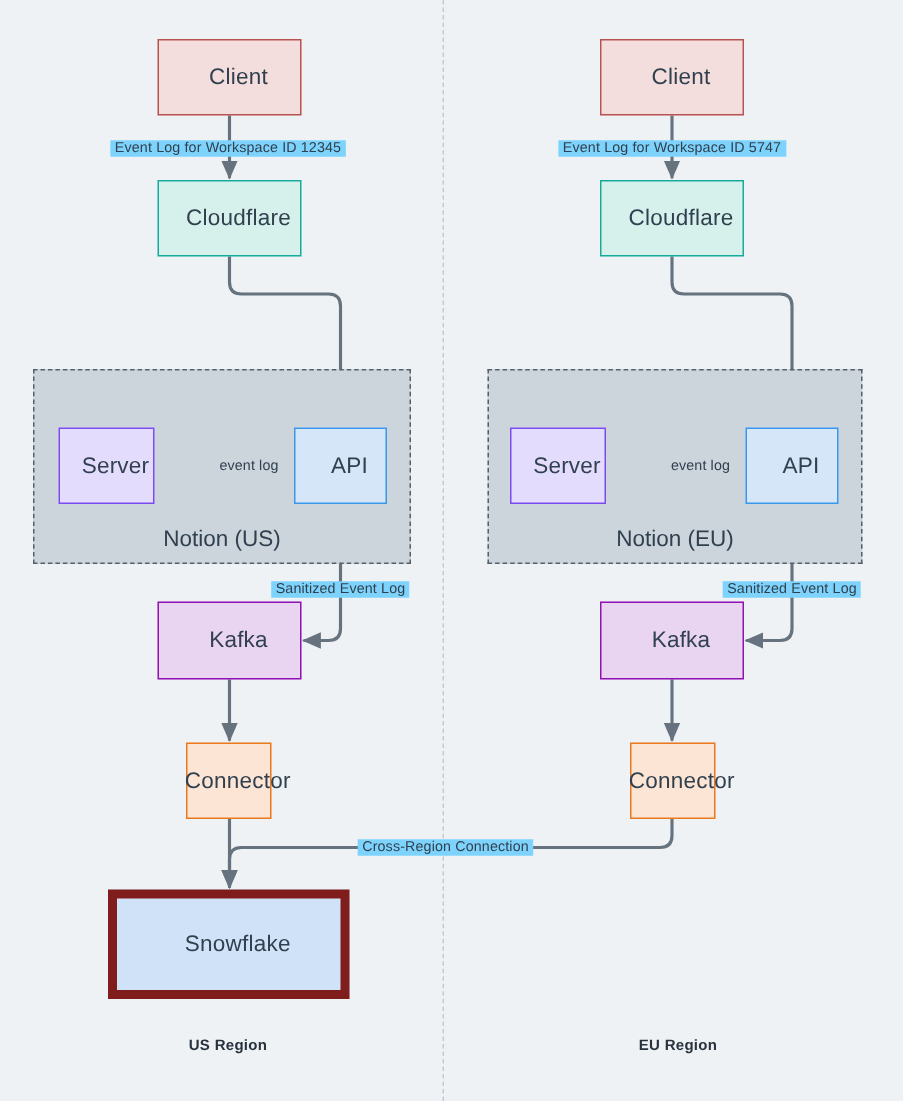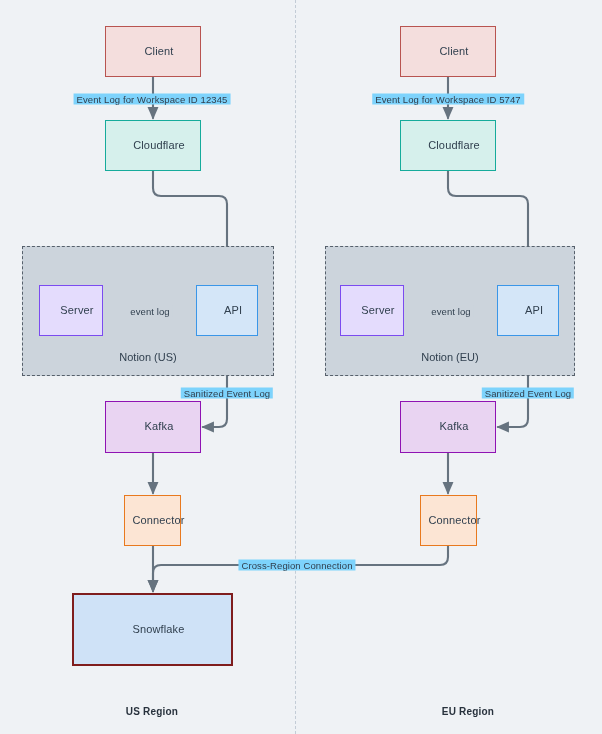--- a/index.html
+++ b/index.html
@@ -26,63 +26,63 @@
     width: 602px;
     height: 734px;
     pointer-events: none;
   }
   .node {
     position: absolute;
     box-sizing: border-box;
     display: flex;
     align-items: center;
     justify-content: center;
-    font-size: 11px;
+    font-size: 15px;
     color: #31404f;
     letter-spacing: .15px;
     text-align: left;
     line-height: 1.2;
     padding-left: 12px;
   }
   .group-box {
     position: absolute;
     box-sizing: border-box;
     background: #ccd4dc;
     border: 1px dashed #56606b;
   }
   .group-label {
     position: absolute;
-    font-size: 11px;
+    font-size: 15px;
     color: #31404f;
     text-align: center;
     white-space: nowrap;
     transform: translateX(-50%);
   }
   .edge-label {
     position: absolute;
     font-size: 9.5px;
     color: #31404f;
     background: #7dd3fc;
     white-space: nowrap;
     padding: 0 3px;
     transform: translate(-50%, -50%);
     letter-spacing: .1px;
   }
   .edge-label.on-group {
     background: #ccd4dc;
+    margin-left: 16px;
   }
   .region-label {
     position: absolute;
     font-size: 10px;
     font-weight: bold;
     color: #28323d;
     white-space: nowrap;
     transform: translateX(-50%);
     letter-spacing: .2px;
-    margin-top: 14px;
   }
   .divider {
     position: absolute;
     top: 0;
     bottom: 0;
     width: 0;
     border-left: 1px dashed #c3ccd6;
   }
 </style>
 </head>
@@ -131,33 +131,33 @@
 
   <div class="group-box" style="left:325px;top:246px;width:250px;height:130px"></div>
   <div class="group-label" style="left:450px;top:351px">Notion (EU)</div>
 
   <div class="node" style="left:105px;top:26px;width:96px;height:51px;background:#f4dedd;border:1px solid #b85450">Client</div>
   <div class="node" style="left:105px;top:120px;width:96px;height:51px;background:#d6f0ec;border:1px solid #16ab9b">Cloudflare</div>
   <div class="node" style="left:39px;top:285px;width:64px;height:51px;background:#e4dcfd;border:1px solid #7b4bf0">Server</div>
   <div class="node" style="left:196px;top:285px;width:62px;height:51px;background:#d4e6f8;border:1px solid #3a96e8">API</div>
   <div class="node" style="left:105px;top:401px;width:96px;height:52px;background:#e9d4f2;border:1px solid #8f13b3">Kafka</div>
   <div class="node" style="left:124px;top:495px;width:57px;height:51px;background:#fce5d4;border:1px solid #e8791e">Connector</div>
-  <div class="node" style="left:72px;top:593px;width:161px;height:73px;background:#cfe2f7;border:2px solid #7f1d1d">Snowflake</div>
+  <div class="node" style="left:72px;top:593px;width:161px;height:73px;background:#cfe2f7;border:6px solid #7f1d1d">Snowflake</div>
 
   <div class="node" style="left:400px;top:26px;width:96px;height:51px;background:#f4dedd;border:1px solid #b85450">Client</div>
   <div class="node" style="left:400px;top:120px;width:96px;height:51px;background:#d6f0ec;border:1px solid #16ab9b">Cloudflare</div>
   <div class="node" style="left:340px;top:285px;width:64px;height:51px;background:#e4dcfd;border:1px solid #7b4bf0">Server</div>
   <div class="node" style="left:497px;top:285px;width:62px;height:51px;background:#d4e6f8;border:1px solid #3a96e8">API</div>
   <div class="node" style="left:400px;top:401px;width:96px;height:52px;background:#e9d4f2;border:1px solid #8f13b3">Kafka</div>
   <div class="node" style="left:420px;top:495px;width:57px;height:51px;background:#fce5d4;border:1px solid #e8791e">Connector</div>
 
   <div class="edge-label" style="left:152px;top:99px">Event Log for Workspace ID 12345</div>
   <div class="edge-label" style="left:448px;top:99px">Event Log for Workspace ID 5747</div>
   <div class="edge-label on-group" style="left:150px;top:311px">event log</div>
   <div class="edge-label on-group" style="left:451px;top:311px">event log</div>
   <div class="edge-label" style="left:227px;top:393px">Sanitized Event Log</div>
   <div class="edge-label" style="left:528px;top:393px">Sanitized Event Log</div>
   <div class="edge-label" style="left:297px;top:565px">Cross-Region Connection</div>
 
   <div class="region-label" style="left:152px;top:692px">US Region</div>
-  <div class="region-label" style="left:468px;top:692px">EU Region</div>
+  <div class="region-label" style="left:452px;top:692px">EU Region</div>
 
 </div>
 
 </body></html>

